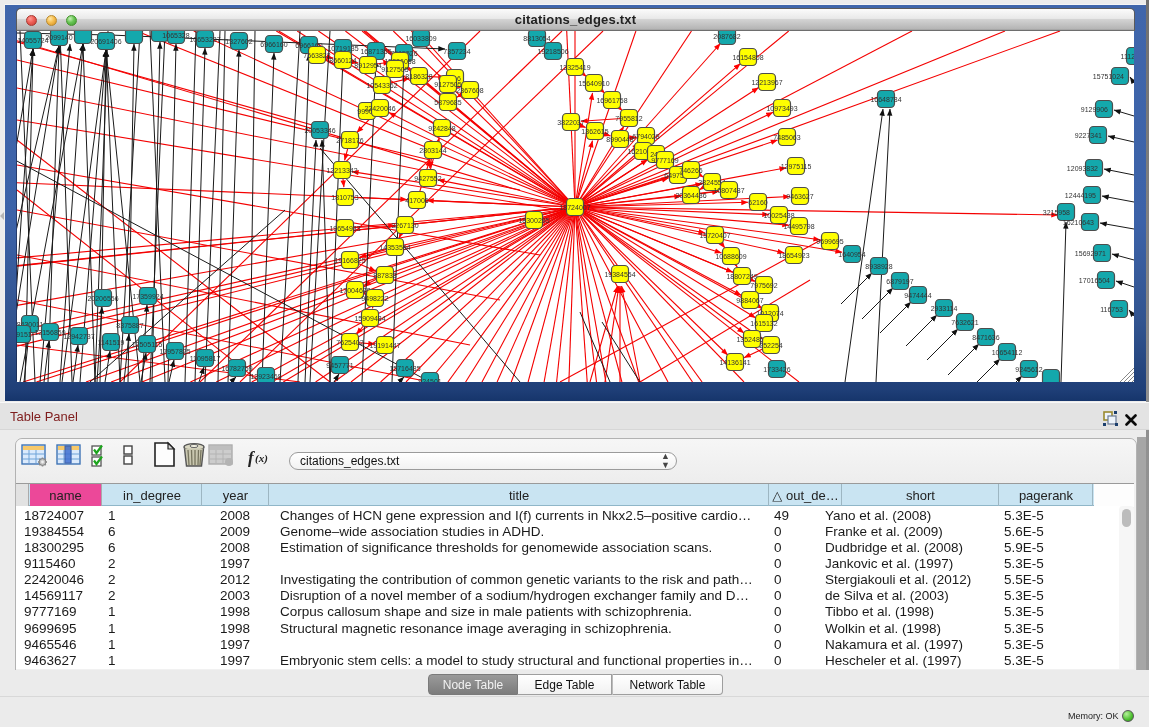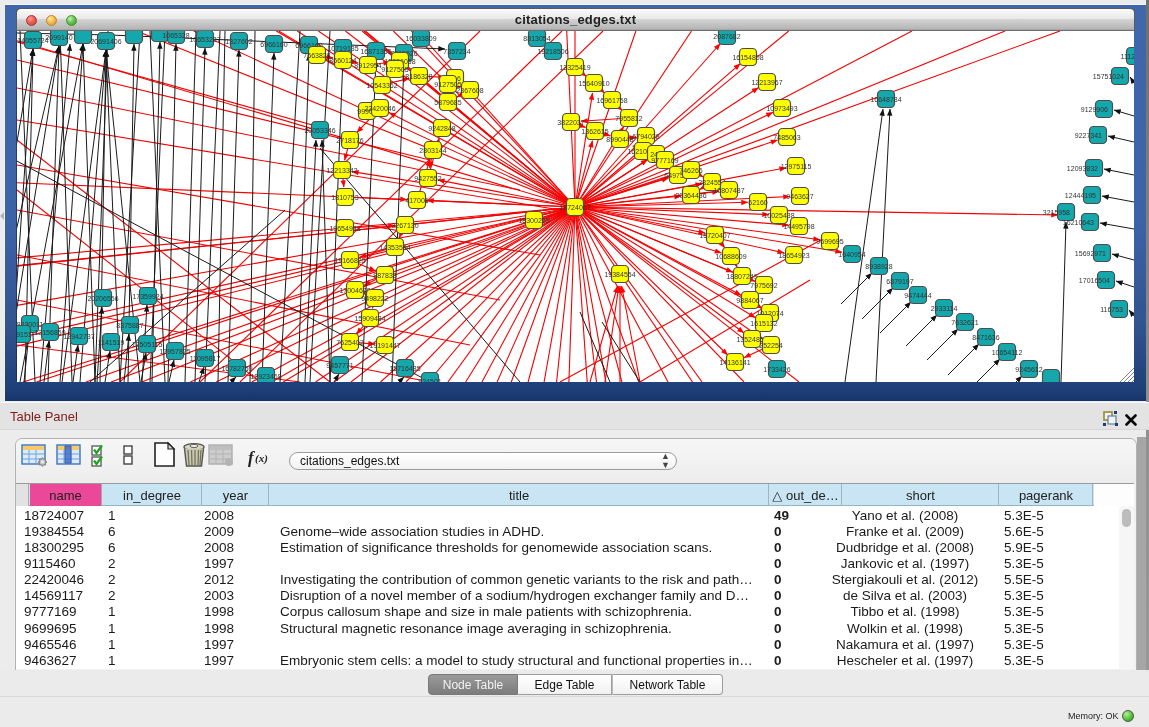--- a/index.html
+++ b/index.html
@@ -17,22 +17,22 @@
 .tpbar { left:0; top:402px; width:1149px; height:28px; background:#e3e3e3; border-top:1px solid #f8f8f8; border-bottom:1px solid #d6d6d6; }
 .tptitle { left:10px; top:409px; font-size:13px; color:#7f1d1d; }
 .flicon { left:1103px; top:411px; width:15px; height:15px; }
 .xicon { left:1125px; top:412px; width:12px; height:12px; }
 .container { left:15px; top:438px; width:1122px; height:233px; background:#f1f1f1; border:1px solid #b2b2b2; border-radius:7px 7px 0 0; }
 .tbl-hdr { left:16px; top:483px; width:1118px; height:23px; background:#c9e4f2; border-top:1px solid #9a9a9a; border-bottom:1px solid #8fb6c8; }
 .hcell { position:absolute; top:0; height:23px; line-height:23px; text-align:center; font-size:13px; color:#222; border-right:1px solid #9db6c2; }
 .tbody { left:16px; top:506px; width:1104px; height:163px; background:#fff; }
 .trow { position:absolute; left:16px; width:1104px; height:16px; font-size:13.5px; color:#1a1a1a; line-height:16px; }
 .trow span { position:absolute; white-space:nowrap; overflow:hidden; }
-.c1 { left:8px; width:80px; } .c2 { left:92px; width:90px; } .c3 { left:188px; width:62px; }
-.c4 { left:264px; width:478px; } .c5 { left:758px; width:60px;font-weight:bold; } .c6 { left:809px; width:160px; text-align:center; }
+.c1 { left:8px; width:80px; } .c2 { left:92px; width:90px; } .c3 { left:204px; width:62px; }
+.c4 { left:264px; width:478px; } .c5 { left:758px; width:60px; } .c6 { left:809px; width:160px; }
 .c7 { left:988px; width:95px; }
 .vscroll { left:1119px; top:506px; width:15px; height:163px; background:#f6f6f6; border-radius:4px 4px 0 0; }
 .vthumb { left:1122px; top:509px; width:9px; height:18px; background:#bcbcbc; border-radius:5px; }
 .tabsbar { left:0; top:670px; width:1149px; height:57px; background:#ebebeb; }
 .seg { position:absolute; top:674px; height:21px; line-height:20px; font-size:12px; text-align:center; }
 .seg1 { left:428px; width:90px; background:linear-gradient(180deg,#9a9a9a,#7c7c7c); color:#f2f2f2; border:1px solid #7a7a7a; border-radius:4px 0 0 4px; }
 .seg2 { left:518px; width:94px; background:linear-gradient(180deg,#ffffff,#f1f1f1); color:#111; border:1px solid #9e9e9e; border-left:none; }
 .seg3 { left:612px; width:111px; background:linear-gradient(180deg,#ffffff,#f1f1f1); color:#111; border:1px solid #9e9e9e; border-left:1px solid #bbb; border-radius:0 4px 4px 0; }
 .statusline { left:0; top:696px; width:1149px; height:1px; background:#d8d8d8; }
 .memtxt { left:1068px; top:711px; font-size:9px; color:#222; }
@@ -671,20 +671,21 @@
   <span class="hcell" style="left:754px;width:72px;">△ out_de…</span>
   <span class="hcell" style="left:827px;width:156px;">short</span>
   <span class="hcell" style="left:984px;width:93px;text-align:center;">pagerank</span>
   <span class="hcell" style="left:1078px;width:40px;border-right:none;background:#fdfdfd;"></span>
 </div>
 <div class="abs tbody"></div>
 <div class="trow" style="top:507.5px">
     <span class="c1">18724007</span>
     <span class="c2">1</span>
     <span class="c3">2008</span>
+    <span class="c4">Changes of HCN gene expression and I(f) currents in Nkx2.5–positive cardio…</span>
     <span class="c5">49</span>
     <span class="c6">Yano et al. (2008)</span>
     <span class="c7">5.3E-5</span>
   </div>
 <div class="trow" style="top:523.6px">
     <span class="c1">19384554</span>
     <span class="c2">6</span>
     <span class="c3">2009</span>
     <span class="c4">Genome–wide association studies in ADHD.</span>
     <span class="c5">0</span>

